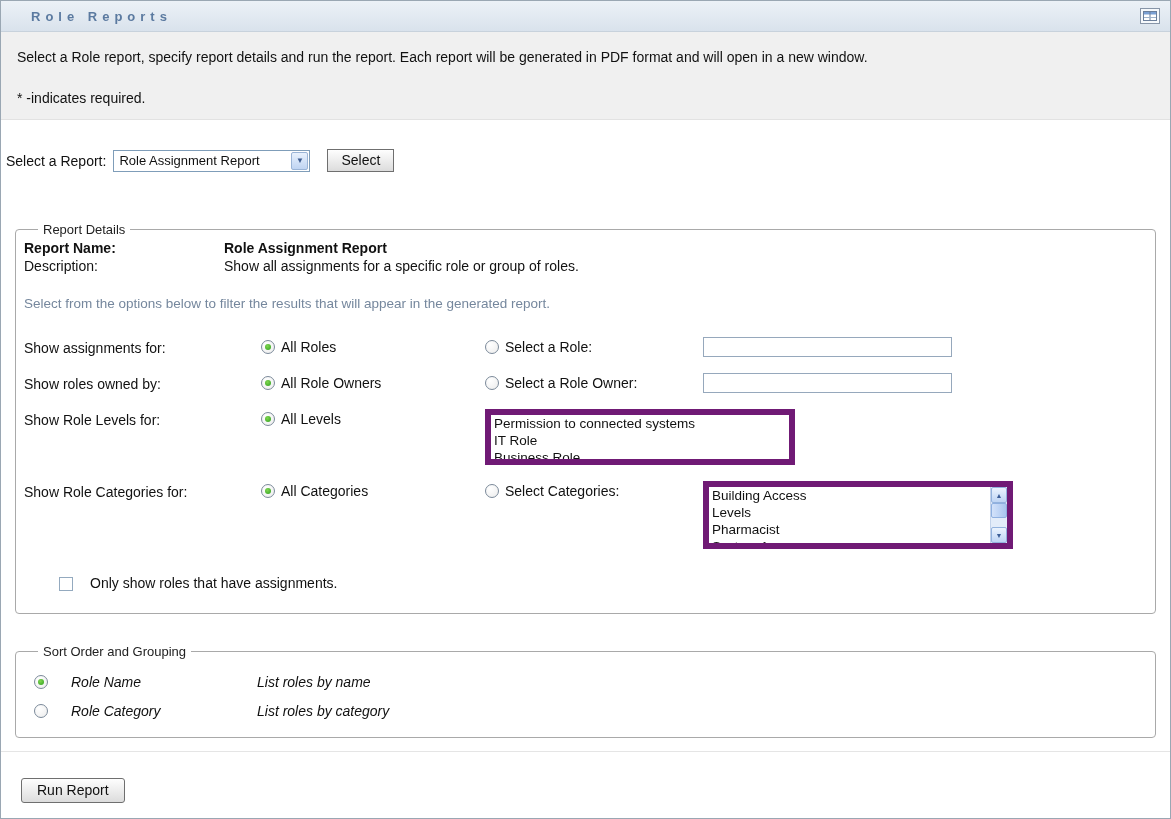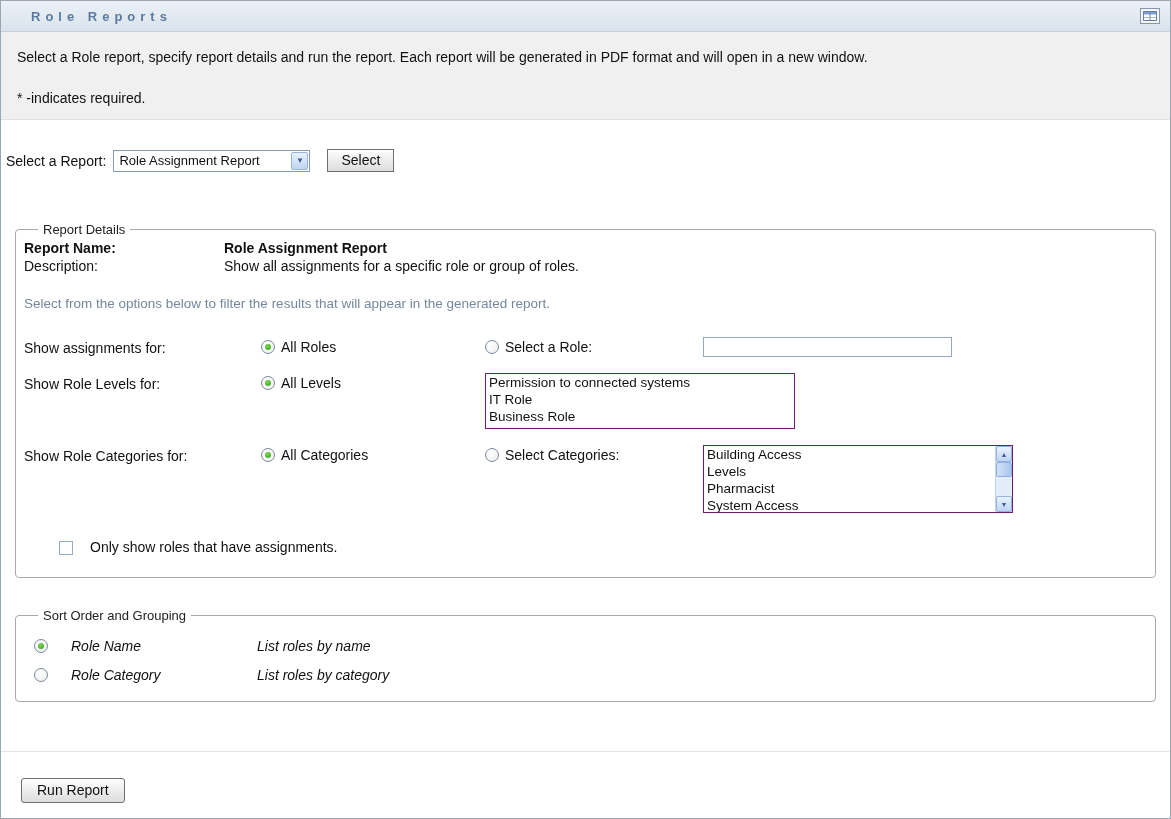--- a/index.html
+++ b/index.html
@@ -98,21 +98,21 @@
     background: radial-gradient(circle at 40% 35%, #7fd64f, #2e9e1f);
   }
 
   .txt {
     width: 249px; height: 20px;
     border: 1px solid #96a8bc; background: #fff;
     font-family: inherit; font-size: 13px; padding: 1px 4px;
   }
 
   .listbox {
-    width: 310px; border: 1px solid #701a75; background: #fff;
+    width: 310px; border: 6px solid #701a75; background: #fff;
     font-size: 13.5px; overflow: hidden;
   }
   .listbox .option { padding: 0 3px; line-height: 17px; white-space: nowrap; cursor: default; }
   .listbox.levels { height: 56px; }
   .listbox.cats { height: 68px; display: flex; }
   .lb-options { flex: 1; overflow: hidden; }
 
   .vscroll {
     width: 17px; flex: none; display: flex; flex-direction: column;
     background: #e3ecf9; border-left: 1px solid #c4d3ea;
@@ -205,20 +205,34 @@
       </div>
       <div class="f-sel">
         <span class="radio"></span>
         <span>Select a Role:</span>
       </div>
       <div class="f-ctl">
         <input class="txt" type="text" value="" style="">
       </div>
     </div>
 
+    <div class="f-row">
+      <div class="f-label">Show roles owned by:</div>
+      <div class="f-all">
+        <span class="radio checked"></span>
+        <span>All Role Owners</span>
+      </div>
+      <div class="f-sel">
+        <span class="radio"></span>
+        <span>Select a Role Owner:</span>
+      </div>
+      <div class="f-ctl">
+        <input class="txt" type="text" value="" style="">
+      </div>
+    </div>
 
     <div class="f-row">
       <div class="f-label">Show Role Levels for:</div>
       <div class="f-all">
         <span class="radio checked"></span>
         <span>All Levels</span>
       </div>
       <div class="f-ctl">
         <div class="listbox levels">
           <div class="option">Permission to connected systems</div>

